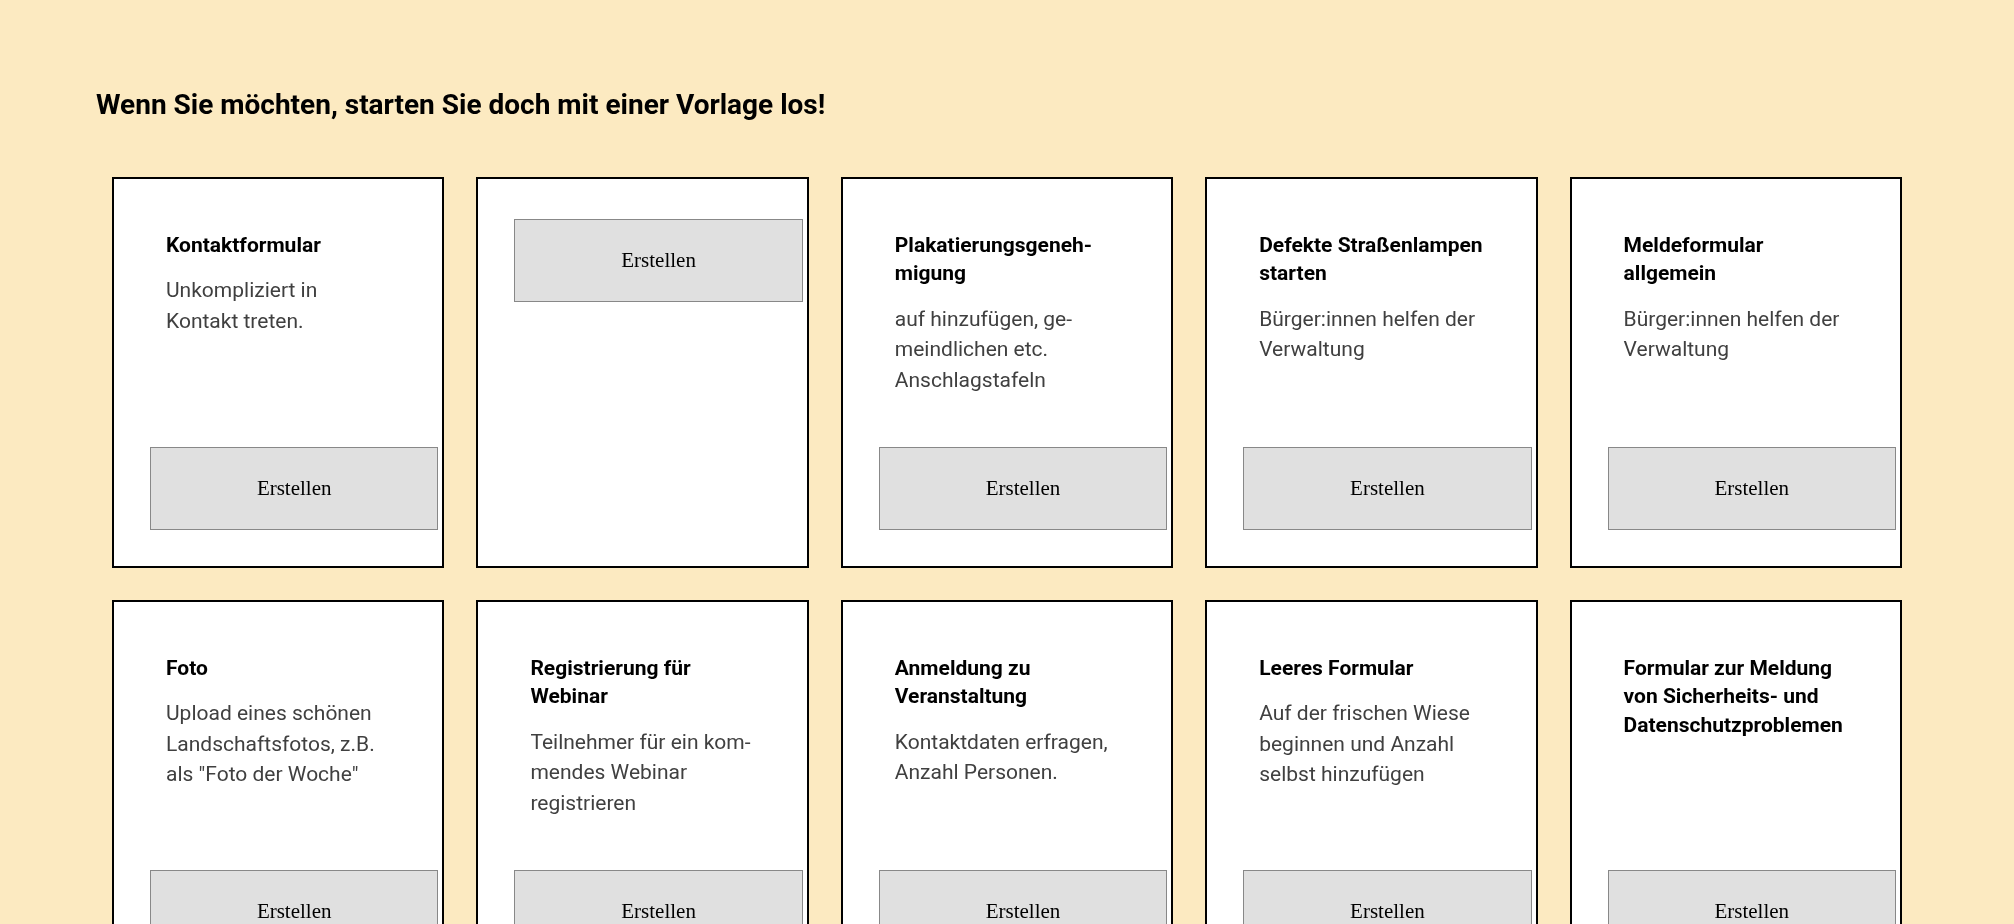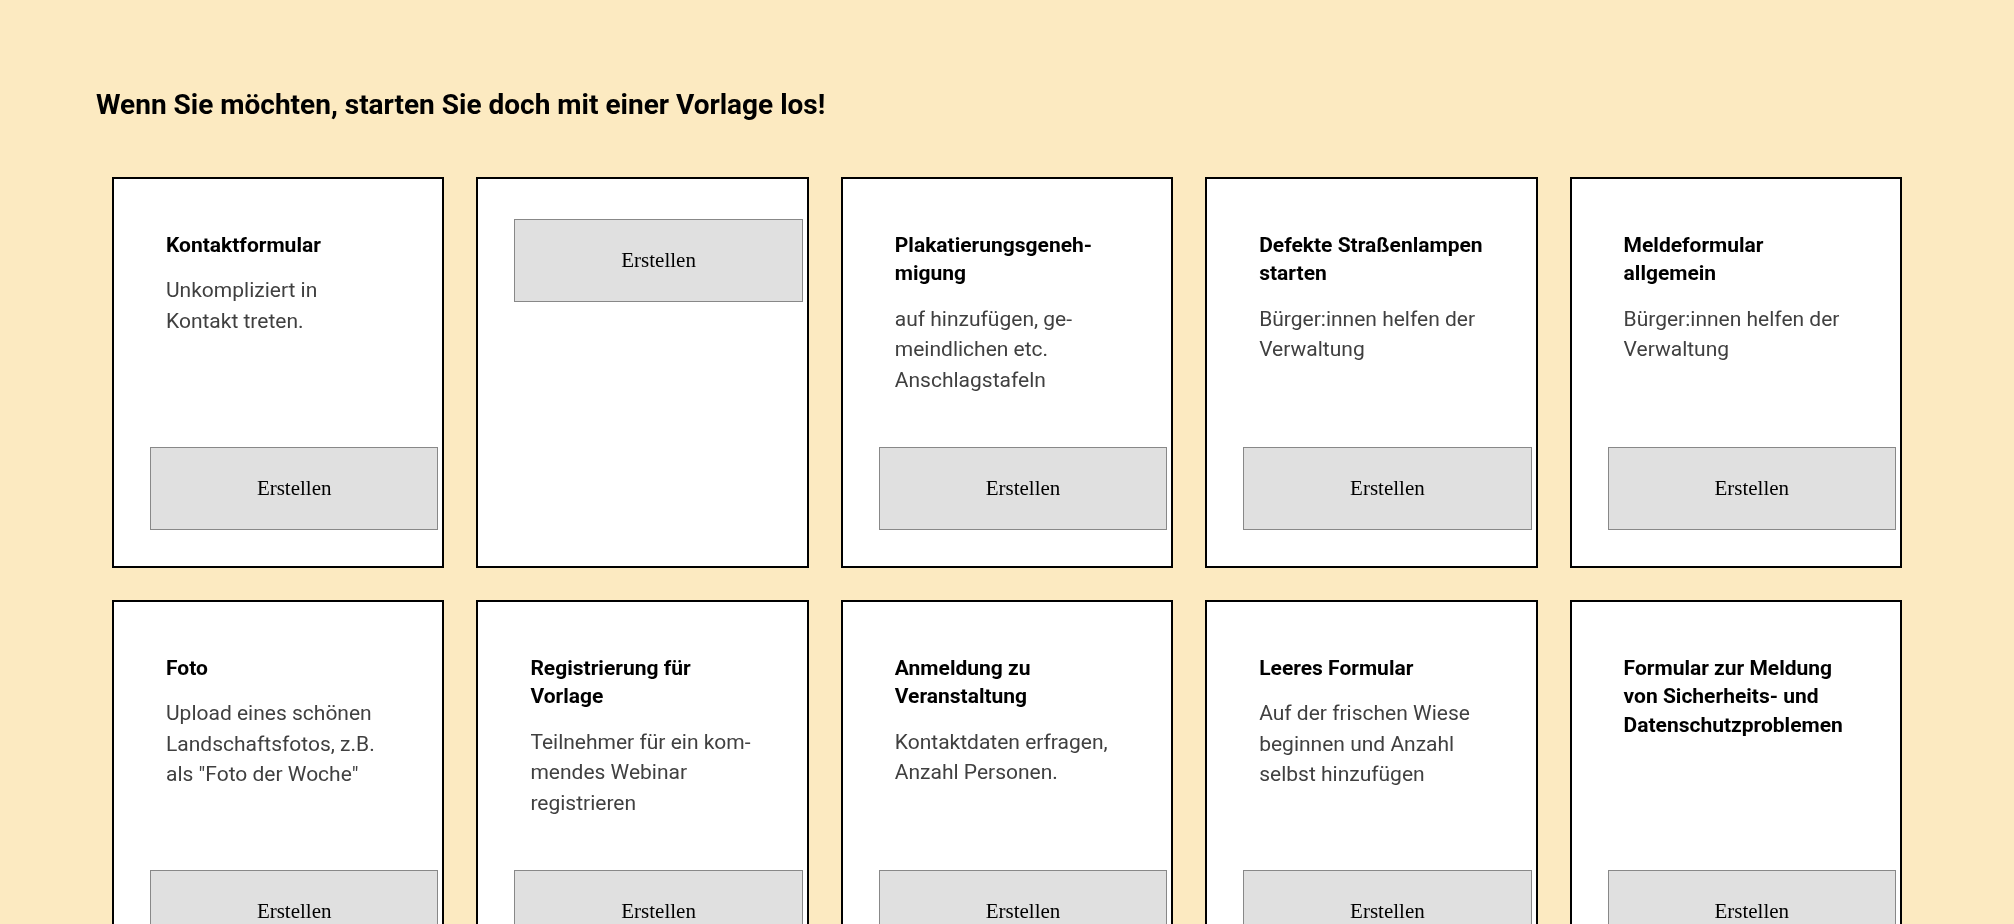--- a/index.html
+++ b/index.html
@@ -105,21 +105,21 @@
     </div>
     <div class="card">
       <div class="card-content">
         <div class="card-title">Foto</div>
         <div class="card-description">Upload eines schönen Landschaftsfotos, z.B. als "Foto der Woche"</div>
       </div>
       <button class="card-button">Erstellen</button>
     </div>
     <div class="card">
       <div class="card-content">
-        <div class="card-title">Registrierung für Vorlage</div>
+        <div class="card-title">Registrierung für Webinar</div>
         <div class="card-description">Teilnehmer für ein kom­mendes Webinar registrieren</div>
       </div>
       <button class="card-button">Erstellen</button>
     </div>
     <div class="card">
       <div class="card-content">
         <div class="card-title">Anmeldung zu Veranstaltung</div>
         <div class="card-description">Kontaktdaten erfragen, Anzahl Personen.</div>
       </div>
       <button class="card-button">Erstellen</button>

